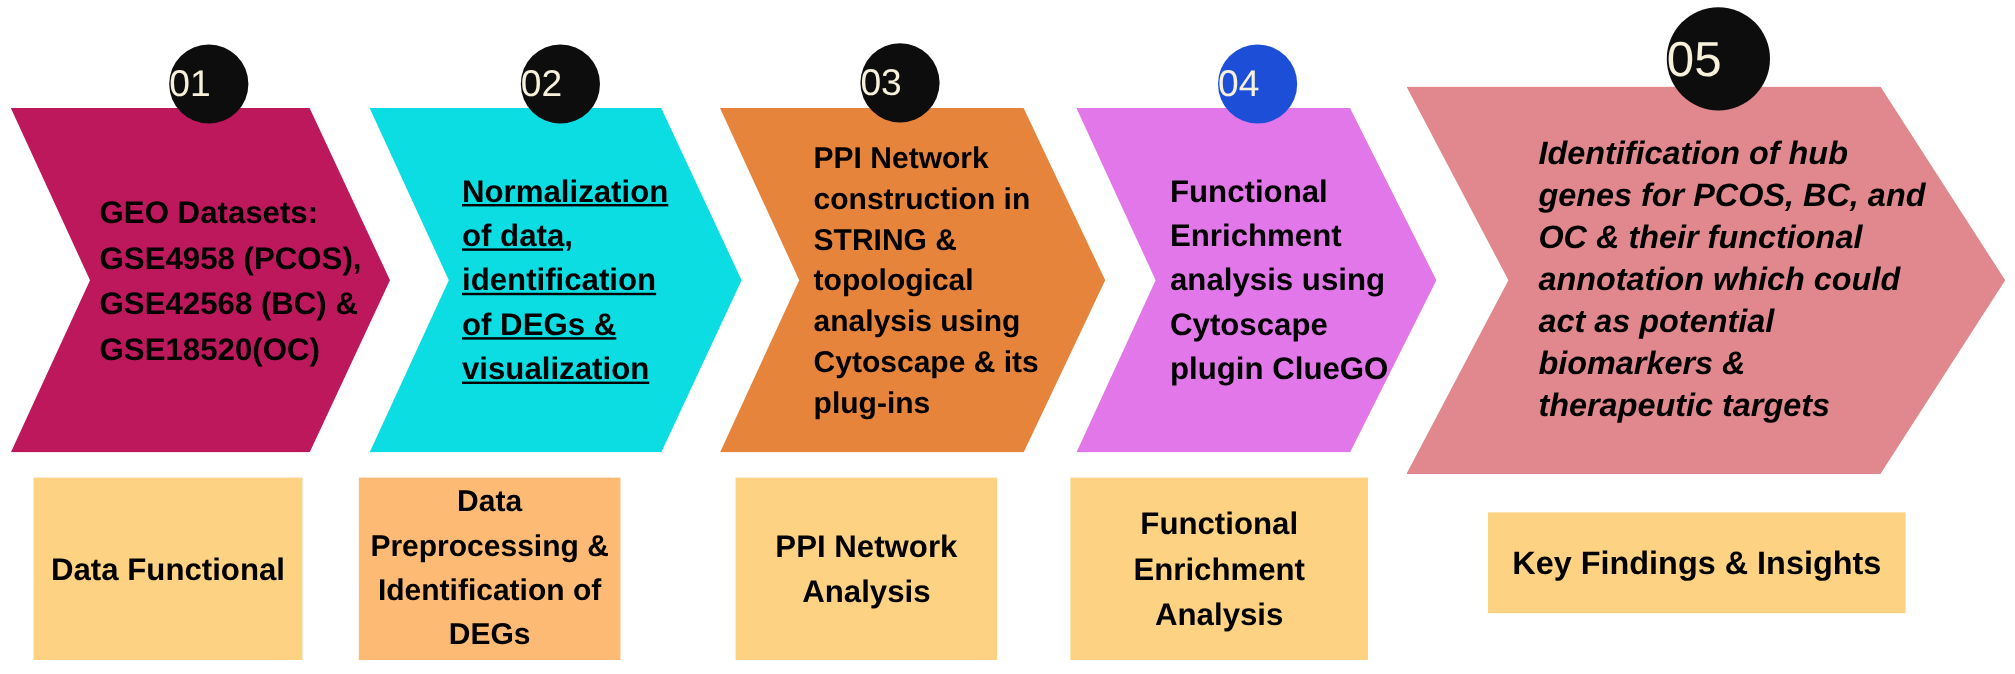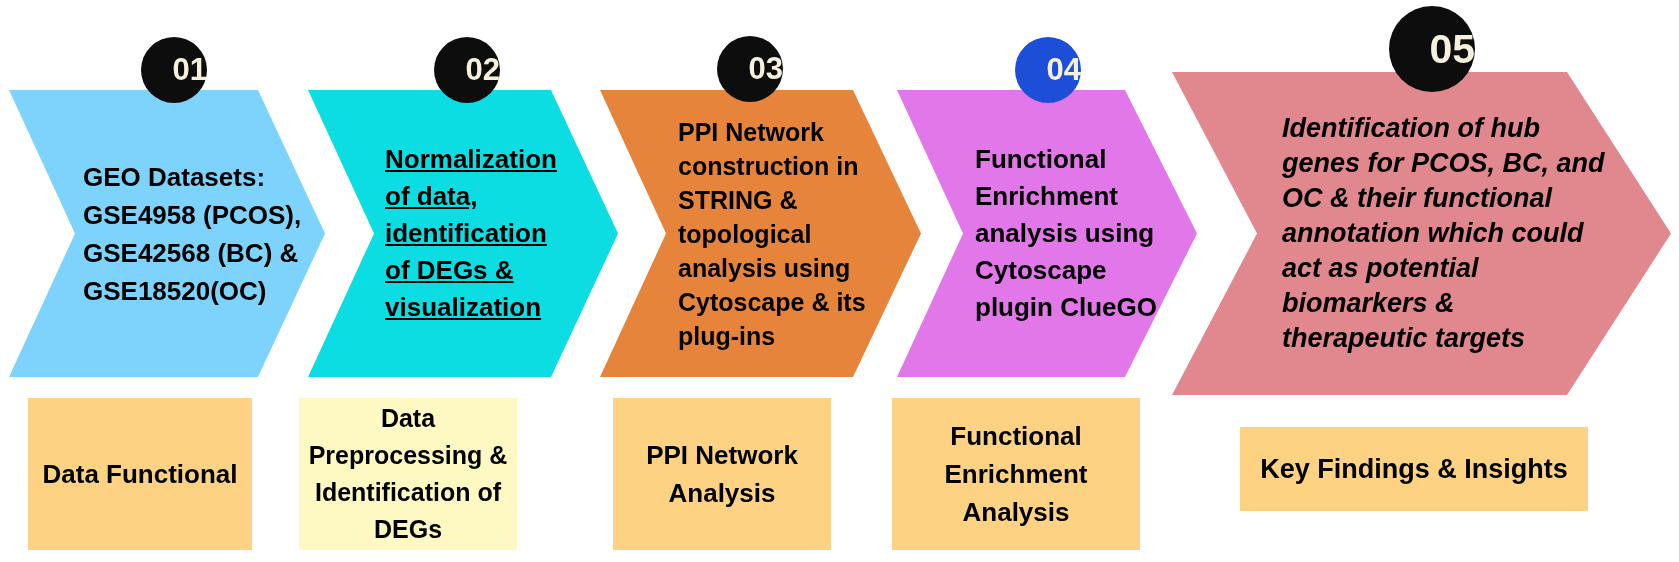--- a/index.html
+++ b/index.html
@@ -50,22 +50,22 @@
   .a5 { left: 1172px; top: 72px; width: 499px; height: 323px;
         clip-path: polygon(0 0, 395px 0, 499px 50%, 395px 100%, 0 100%, 85px 50%); }
   .a5 .arrow-text { padding-left: 110px; font-size: 27px; line-height: 35px; }
 
   
   .badge {
     position: absolute;
     border-radius: 50%;
     display: flex;
     align-items: center;
-    justify-content: flex-end;
-    font-weight: bold;
+    justify-content: flex-start;
+    font-weight: normal;
   }
   .b1 { left: 141px;  top: 37px; width: 66px; height: 66px; font-size: 31px; }
   .b2 { left: 434px;  top: 37px; width: 66px; height: 66px; font-size: 31px; }
   .b3 { left: 717px;  top: 36px; width: 66px; height: 66px; font-size: 31px; }
   .b4 { left: 1015px; top: 37px; width: 66px; height: 66px; font-size: 31px; }
   .b5 { left: 1389px; top: 6px;  width: 86px; height: 86px; font-size: 41px; }
 
   
   .label-box {
     position: absolute;
@@ -81,21 +81,21 @@
   .l2 { left: 299px;  top: 398px; width: 218px; height: 152px; font-size: 25px; line-height: 37px; }
   .l3 { left: 613px;  top: 398px; width: 218px; height: 152px; font-size: 26px; line-height: 38px; }
   .l4 { left: 892px;  top: 398px; width: 248px; height: 152px; font-size: 26px; line-height: 38px; }
   .l5 { left: 1200px; top: 427px; width: 348px; height: 84px;  font-size: 27px; line-height: 34px; margin-left: 40px; }
 </style>
 </head>
 <body>
 
 <div class="canvas">
 
-  <div class="arrow a1" style="background-color: #7dd3fc;">
+  <div class="arrow a1" style="background-color: #be185d;">
     <div class="arrow-text">GEO Datasets:
 GSE4958 (PCOS),
 GSE42568 (BC) &amp;
 GSE18520(OC)</div>
   </div>
   <div class="badge b1" style="background-color: rgb(13, 13, 13); color: rgb(247, 241, 220);">
     <span>01</span>
   </div>
   <div class="label-box l1" style="background-color: rgb(253, 210, 131);">
     <span>Data Functional</span>
@@ -104,21 +104,21 @@
   <div class="arrow a2" style="background-color: rgb(11, 221, 226); text-decoration: underline;">
     <div class="arrow-text">Normalization
 of data,
 identification
 of DEGs &amp;
 visualization</div>
   </div>
   <div class="badge b2" style="background-color: rgb(13, 13, 13); color: rgb(247, 241, 220);">
     <span>02</span>
   </div>
-  <div class="label-box l2" style="background-color: #fef9c3;">
+  <div class="label-box l2" style="background-color: #fdba74;">
     <span>Data
 Preprocessing &amp;
 Identification of
 DEGs</span>
   </div>
 
   <div class="arrow a3" style="background-color: rgb(231, 132, 60);">
     <div class="arrow-text">PPI Network
 construction in
 STRING &amp;

